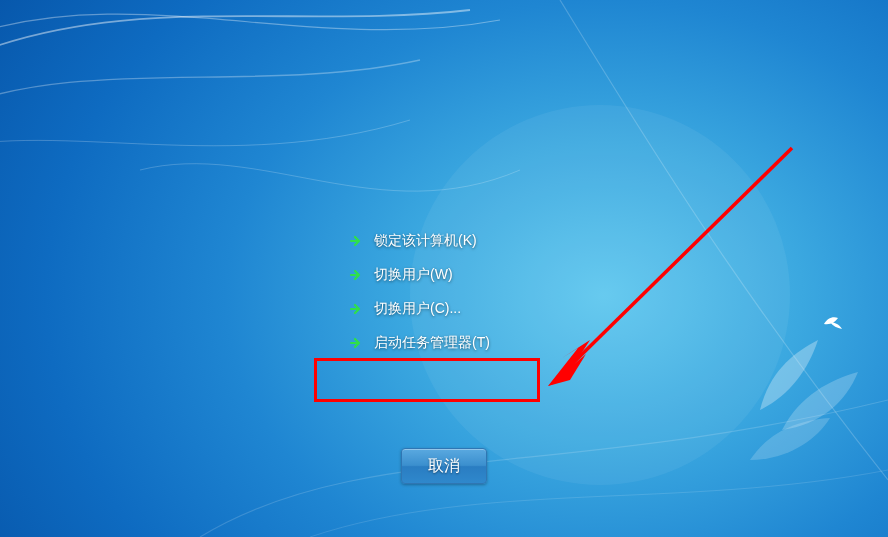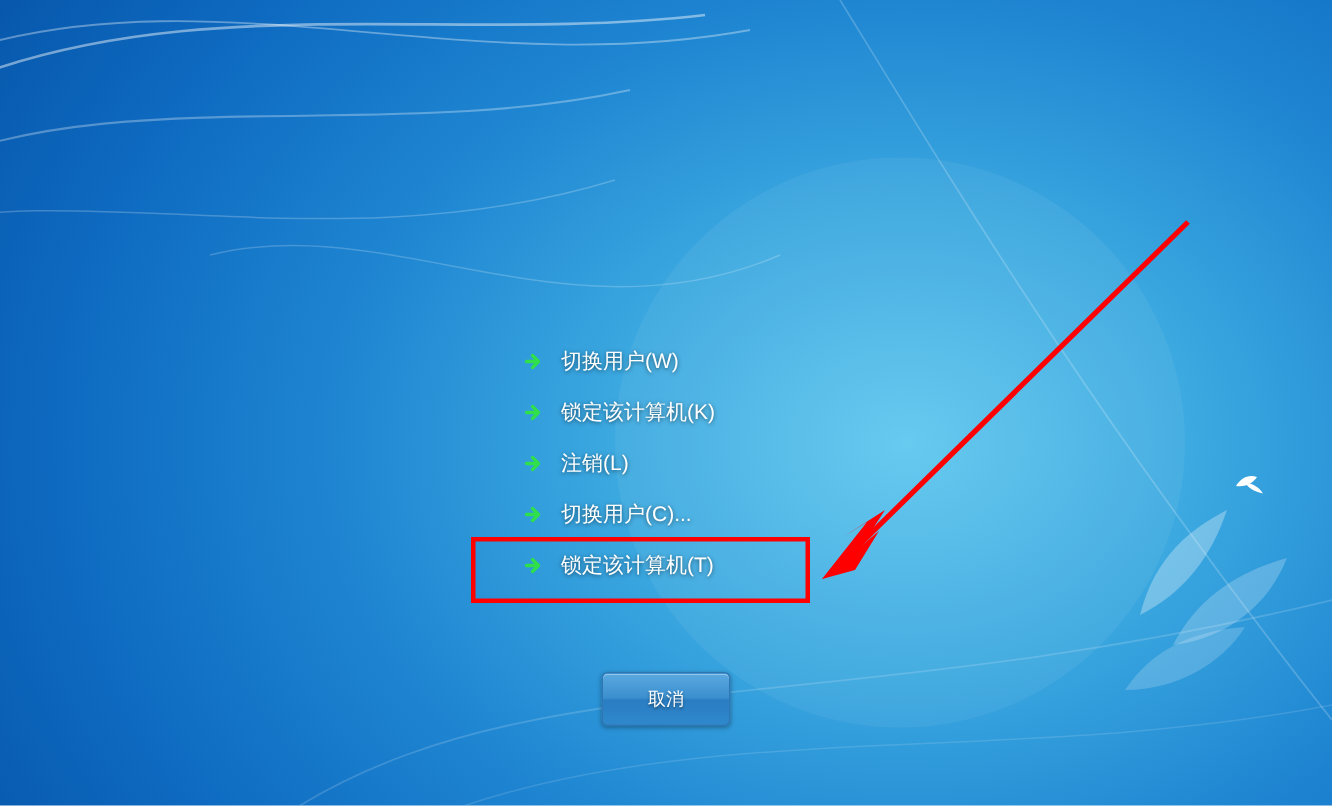--- a/index.html
+++ b/index.html
@@ -80,21 +80,21 @@
       height: 36px;
       padding: 0 18px;
       border: 1px solid #2f76b3;
       border-radius: 4px;
       background: linear-gradient(to bottom,
                   #5aa9e0 0%,
                   #3b8fce 48%,
                   #2a7dc2 52%,
                   #2f88cc 100%);
       color: #fff;
-      font-size: 12px;
+      font-size: 16px;
       font-family: inherit;
       text-shadow: 0 1px 2px rgba(0,0,0,0.45);
       box-shadow: inset 0 1px 0 rgba(255,255,255,0.35),
                   0 1px 3px rgba(0,0,0,0.3);
       cursor: pointer;
     }
   </style>
 </head>
 <body>
 
@@ -127,53 +127,45 @@
   </svg>
 </div>
 
 <div class="menu">
   <div class="menu-item">
     <span class="icon">
       <svg width="14" height="14" viewBox="0 0 14 14">
           <path d="M2 7 H9 M6 3 L10 7 L6 11" stroke="#2fe04a" stroke-width="2.2" fill="none" stroke-linecap="round" stroke-linejoin="round"></path>
         </svg>
     </span>
-    <span class="label">切换用户(W)</span>
-  </div>
-  <div class="menu-item">
-    <span class="icon">
-      <svg width="14" height="14" viewBox="0 0 14 14">
-          <path d="M2 7 H9 M6 3 L10 7 L6 11" stroke="#2fe04a" stroke-width="2.2" fill="none" stroke-linecap="round" stroke-linejoin="round"></path>
-        </svg>
-    </span>
     <span class="label">锁定该计算机(K)</span>
   </div>
   <div class="menu-item">
     <span class="icon">
       <svg width="14" height="14" viewBox="0 0 14 14">
           <path d="M2 7 H9 M6 3 L10 7 L6 11" stroke="#2fe04a" stroke-width="2.2" fill="none" stroke-linecap="round" stroke-linejoin="round"></path>
         </svg>
     </span>
-    <span class="label">注销(L)</span>
+    <span class="label">切换用户(W)</span>
   </div>
   <div class="menu-item">
     <span class="icon">
       <svg width="14" height="14" viewBox="0 0 14 14">
           <path d="M2 7 H9 M6 3 L10 7 L6 11" stroke="#2fe04a" stroke-width="2.2" fill="none" stroke-linecap="round" stroke-linejoin="round"></path>
         </svg>
     </span>
     <span class="label">切换用户(C)...</span>
   </div>
   <div class="menu-item">
     <span class="icon">
       <svg width="14" height="14" viewBox="0 0 14 14">
           <path d="M2 7 H9 M6 3 L10 7 L6 11" stroke="#2fe04a" stroke-width="2.2" fill="none" stroke-linecap="round" stroke-linejoin="round"></path>
         </svg>
     </span>
-    <span class="label">锁定该计算机(T)</span>
+    <span class="label">启动任务管理器(T)</span>
   </div>
 </div>
 
 <div class="highlight-box"></div>
 
 <svg class="arrow-svg" viewBox="0 0 260 250">
   <line x1="252" y1="6" x2="28" y2="226" stroke="#ff0000" stroke-width="3.5"></line>
   <polygon points="8,244 38,206 22,216 50,198 24,238" fill="#ff0000"></polygon>
   <polygon points="8,244 46,212 30,238" fill="#ff0000"></polygon>
 </svg>

